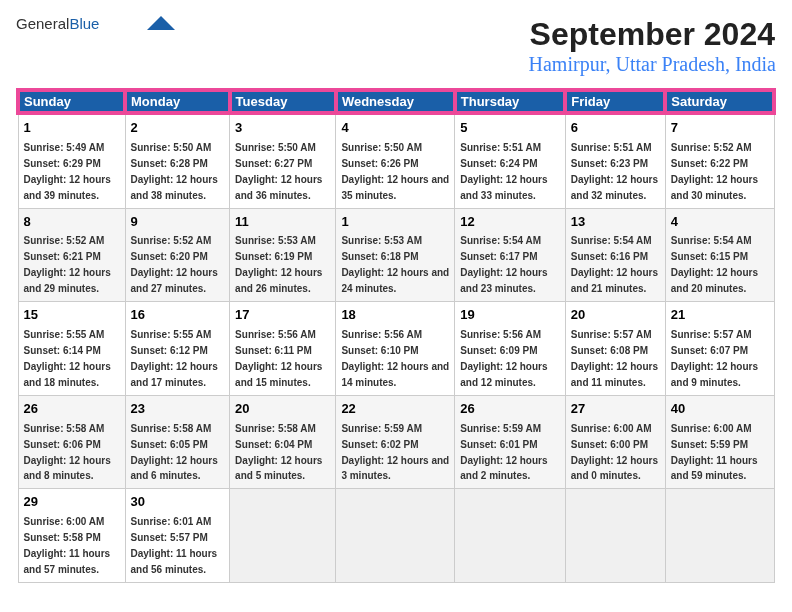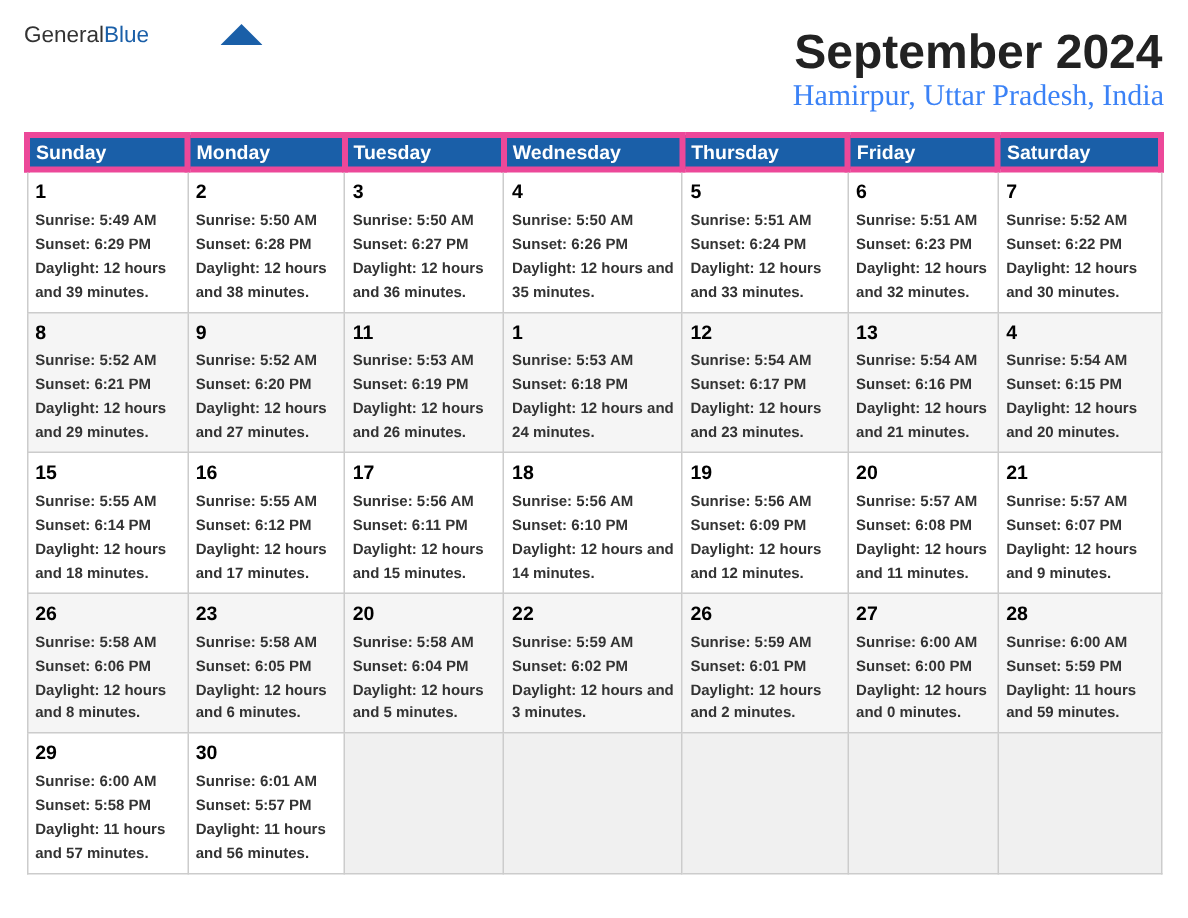--- a/index.html
+++ b/index.html
@@ -231,21 +231,21 @@
       </td>
         <td>
         <span class="day-num">26</span>
         <span class="day-info">Sunrise: 5:59 AM<br>Sunset: 6:01 PM<br>Daylight: 12 hours and 2 minutes.</span>
       </td>
         <td>
         <span class="day-num">27</span>
         <span class="day-info">Sunrise: 6:00 AM<br>Sunset: 6:00 PM<br>Daylight: 12 hours and 0 minutes.</span>
       </td>
         <td>
-        <span class="day-num">28</span>
+        <span class="day-num">40</span>
         <span class="day-info">Sunrise: 6:00 AM<br>Sunset: 5:59 PM<br>Daylight: 11 hours and 59 minutes.</span>
       </td>
       </tr>
       <tr>
         <td>
         <span class="day-num">29</span>
         <span class="day-info">Sunrise: 6:00 AM<br>Sunset: 5:58 PM<br>Daylight: 11 hours and 57 minutes.</span>
       </td>
         <td>
         <span class="day-num">30</span>

